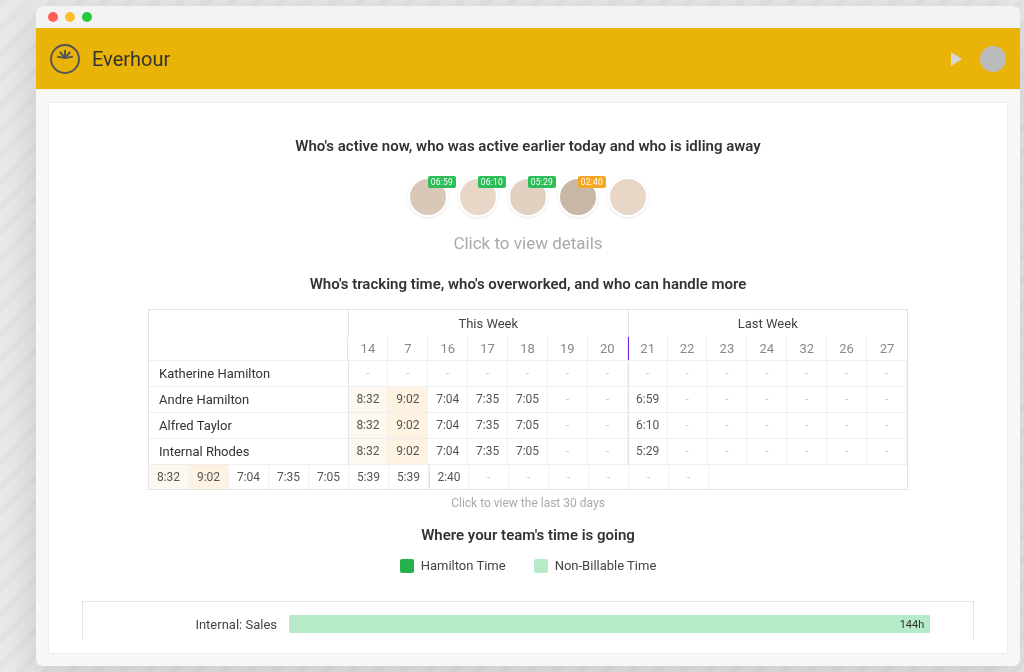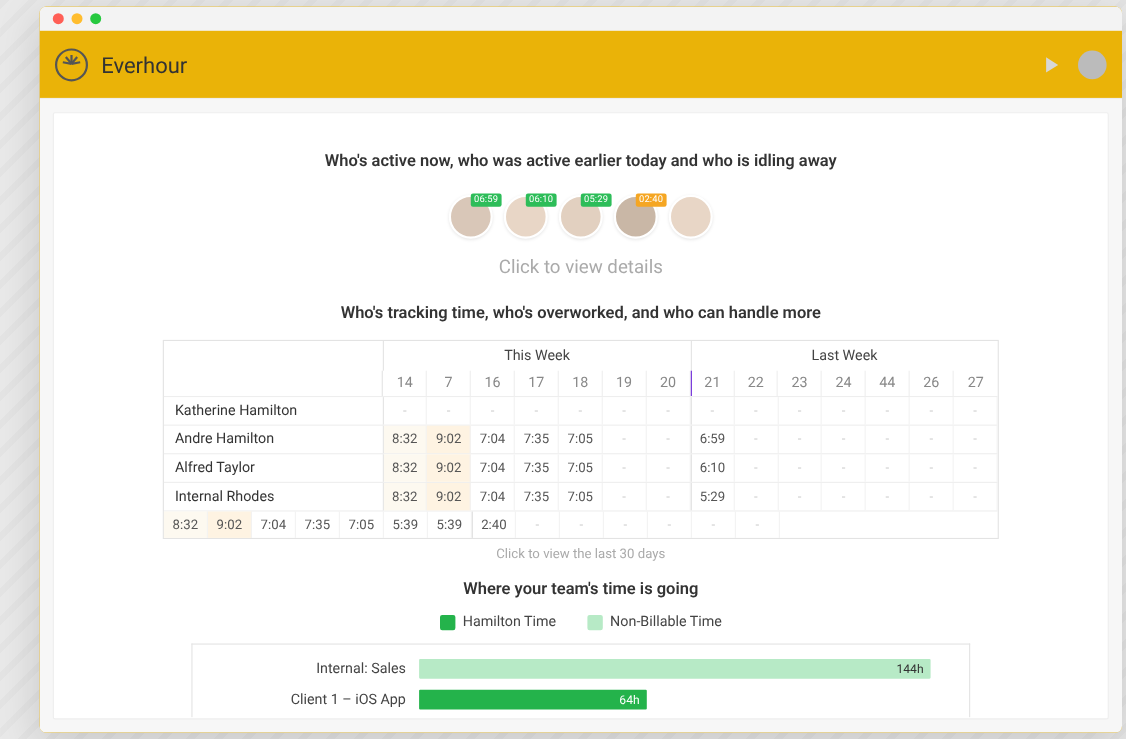--- a/index.html
+++ b/index.html
@@ -96,21 +96,21 @@
   .cell.shade1{background:#fdf9f0;}
   .cell.shade2{background:#fef3e2;}
   .cell.sep-l{border-left:1px solid #e3e3e3;}
   .dayrow .daycol:nth-child(9){border-left:1px solid #6d28d9;}
 
   
   .legend{display:flex;gap:28px;align-items:center;margin:4px 0 12px 0;}
   .legend-item{display:flex;align-items:center;gap:7px;font-size:13px;color:#444;}
   .sw{width:14px;height:14px;border-radius:2px;}
   .sw.g{background:#24b34b;} .sw.lg{background:#b7eac6;}
-  .chart-wrap{width:708px;border:1px solid #e3e3e3;border-bottom:none;padding:10px 16px 0 16px;}
+  .chart-wrap{width:892px;border:1px solid #e3e3e3;border-bottom:none;padding:10px 16px 0 16px;margin-top:16px;}
   .bar-row{display:flex;align-items:center;height:24px;margin-bottom:4px;}
   .bar-label{width:190px;text-align:right;padding-right:12px;font-size:13px;color:#444;}
   .bar-track{flex:1;position:relative;height:20px;}
   .bar{position:absolute;top:1px;height:18px;left:0;border-radius:1px;display:flex;align-items:center;justify-content:flex-end;padding-right:6px;font-size:11px;color:#333;}
   .bar.nb{background:#b7eac6;}
   .bar.b{background:#24b34b;color:#fff;}
 </style>
 </head>
 <body>
 
@@ -173,21 +173,21 @@
             <div class="daycol">7</div>
             <div class="daycol">16</div>
             <div class="daycol">17</div>
             <div class="daycol">18</div>
             <div class="daycol">19</div>
             <div class="daycol">20</div>
             <div class="daycol">21</div>
             <div class="daycol">22</div>
             <div class="daycol">23</div>
             <div class="daycol">24</div>
-            <div class="daycol">44</div>
+            <div class="daycol">32</div>
             <div class="daycol">26</div>
             <div class="daycol">27</div>
           </div>
         <div id="table-body">
             <div class="body-row">
               <div class="namecol">Katherine Hamilton</div>
               <div class="cell dash">-</div>
               <div class="cell dash">-</div>
               <div class="cell dash">-</div>
               <div class="cell dash">-</div>
@@ -287,23 +287,17 @@
         </div>
       </div>
 
       <div class="chart-wrap" id="chart">
           <div class="bar-row">
             <div class="bar-label">Internal: Sales</div>
             <div class="bar-track">
               <div class="bar nb" style="width: 96%;">144h</div>
             </div>
           </div>
-          <div class="bar-row">
-            <div class="bar-label">Client 1 – iOS App</div>
-            <div class="bar-track">
-              <div class="bar b" style="width: 42.6667%;">64h</div>
-            </div>
-          </div>
         </div>
 
     </div>
   </div>
 </div>
 
 </body></html>

